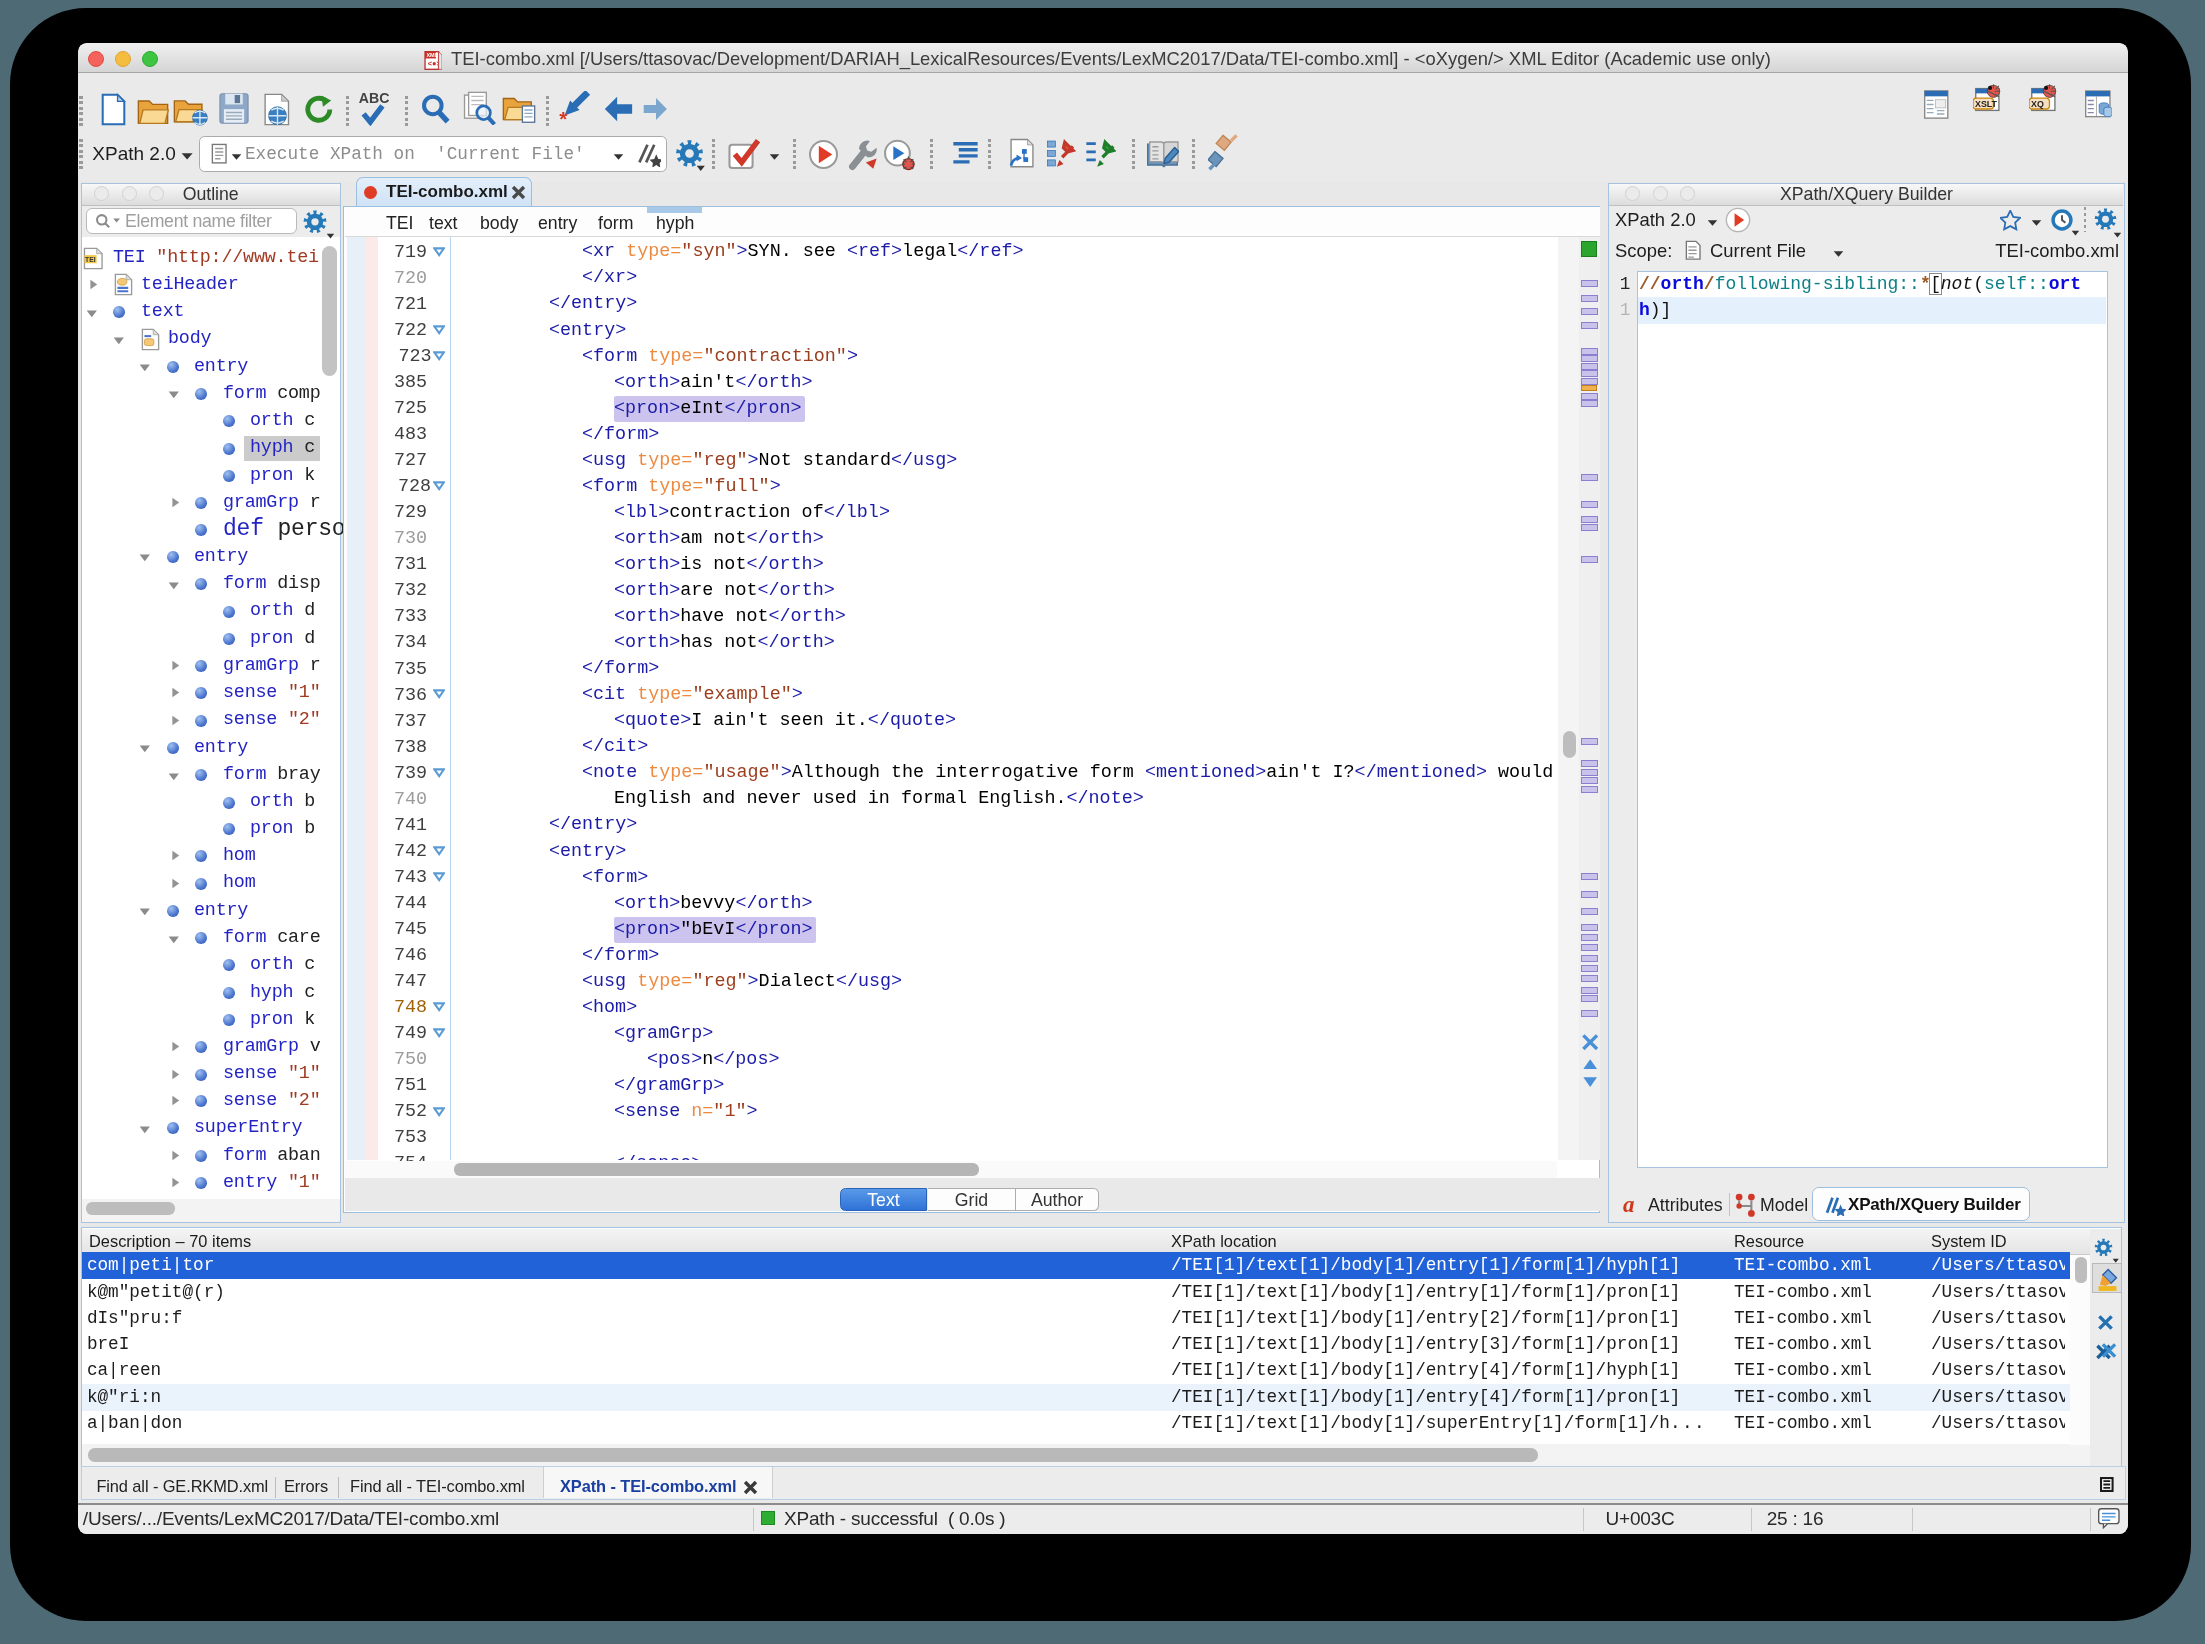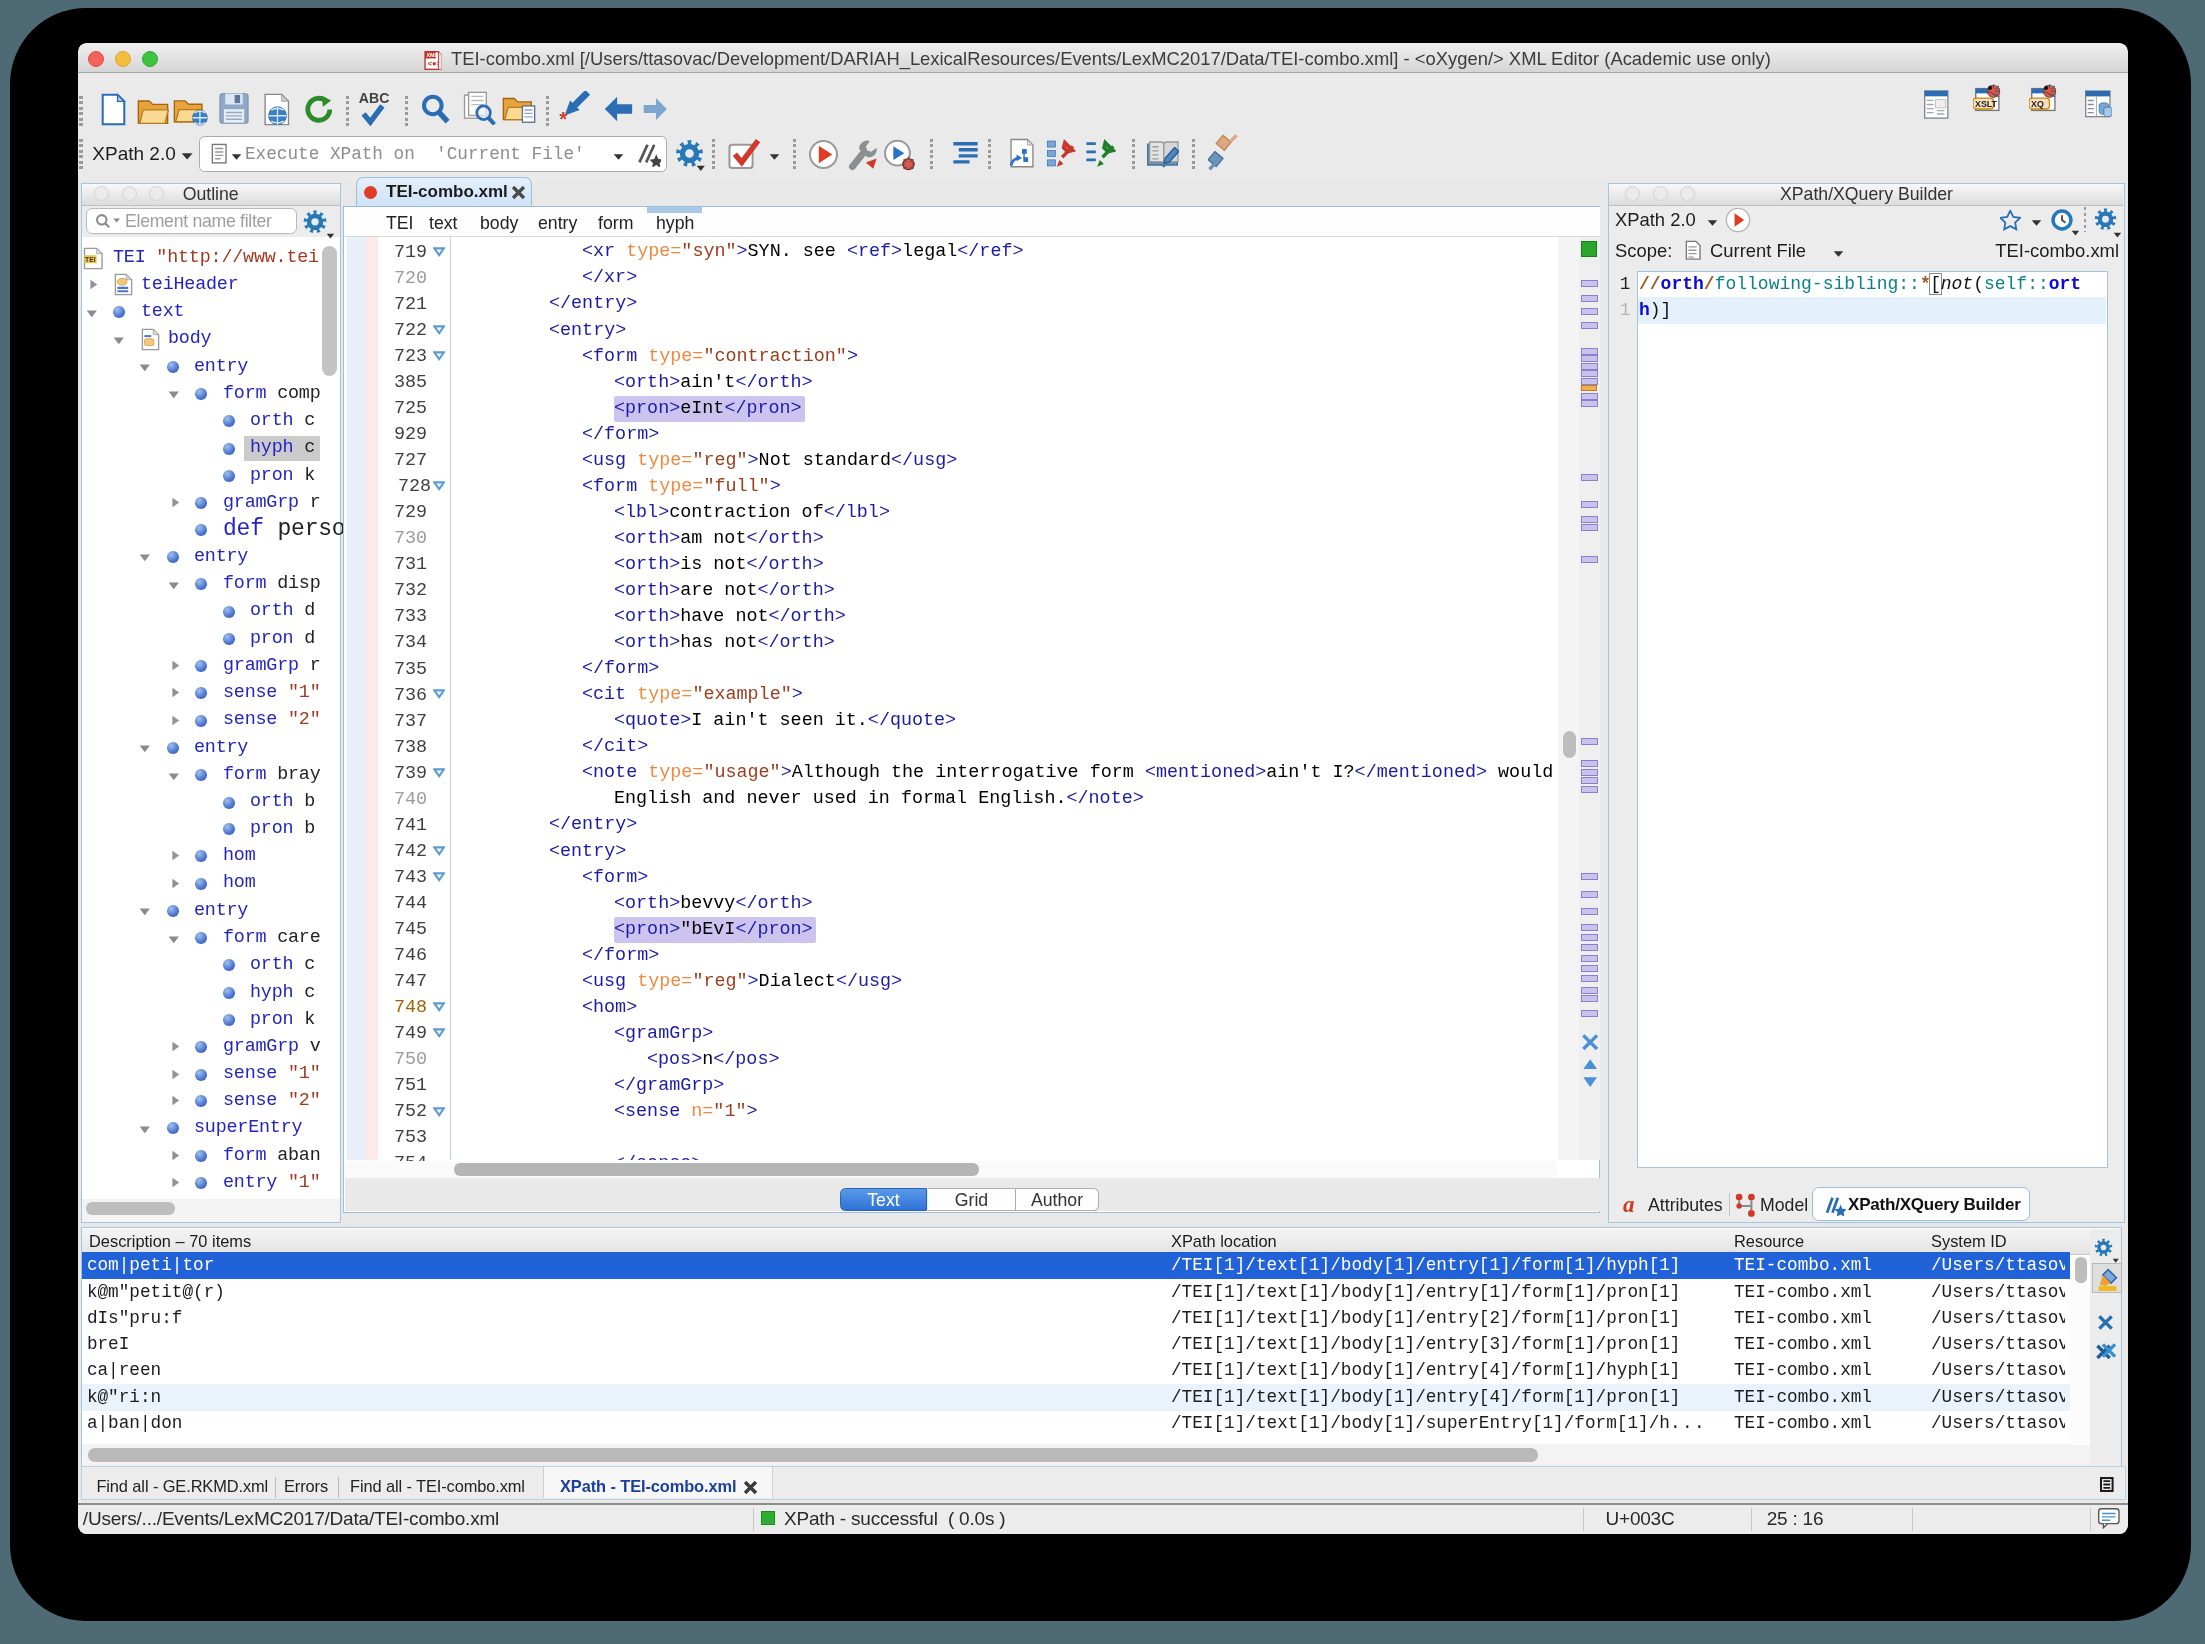--- a/index.html
+++ b/index.html
@@ -422,27 +422,27 @@
 <div class="cl" style="left:301px;top:197px;width:48px;text-align:right;color:#3f3f3f;line-height:26px;font-size:18.4px;">719</div>
 <div class="a" style="left:355px;top:204px;width:12.3px;height:10.2px;"><svg width="12.3" height="10.2" viewBox="0 0 18 15">
         <path d="M2 2 h14 l-7 10 z" fill="none" stroke="#5b9bd5" stroke-width="3"></path>
       </svg></div>
 <div class="cl" style="left:301px;top:223px;width:48px;text-align:right;color:#9b9b9b;line-height:26px;font-size:18.4px;">720</div>
 <div class="cl" style="left:301px;top:249px;width:48px;text-align:right;color:#3f3f3f;line-height:26px;font-size:18.4px;">721</div>
 <div class="cl" style="left:301px;top:275px;width:48px;text-align:right;color:#3f3f3f;line-height:26px;font-size:18.4px;">722</div>
 <div class="a" style="left:355px;top:282px;width:12.3px;height:10.2px;"><svg width="12.3" height="10.2" viewBox="0 0 18 15">
         <path d="M2 2 h14 l-7 10 z" fill="none" stroke="#5b9bd5" stroke-width="3"></path>
       </svg></div>
-<div class="cl" style="left:301px;top:301px;width:48px;text-align:right;color:#3f3f3f;line-height:26px;font-size:18.4px;">723</div>
+<div class="cl" style="left:301px;top:301px;width:48px;text-align:center;color:#3f3f3f;line-height:26px;font-size:18.4px;padding-left:12px;">723</div>
 <div class="a" style="left:355px;top:308px;width:12.3px;height:10.2px;"><svg width="12.3" height="10.2" viewBox="0 0 18 15">
         <path d="M2 2 h14 l-7 10 z" fill="none" stroke="#5b9bd5" stroke-width="3"></path>
       </svg></div>
 <div class="cl" style="left:301px;top:327px;width:48px;text-align:right;color:#3f3f3f;line-height:26px;font-size:18.4px;">385</div>
 <div class="cl" style="left:301px;top:353px;width:48px;text-align:right;color:#3f3f3f;line-height:26px;font-size:18.4px;">725</div>
-<div class="cl" style="left:301px;top:379px;width:48px;text-align:right;color:#3f3f3f;line-height:26px;font-size:18.4px;">929</div>
+<div class="cl" style="left:301px;top:379px;width:48px;text-align:right;color:#3f3f3f;line-height:26px;font-size:18.4px;">483</div>
 <div class="cl" style="left:301px;top:405px;width:48px;text-align:right;color:#3f3f3f;line-height:26px;font-size:18.4px;">727</div>
 <div class="cl" style="left:305px;top:431px;width:48px;text-align:right;color:#3f3f3f;line-height:26px;font-size:18.4px;">728</div>
 <div class="a" style="left:355px;top:438px;width:12.3px;height:10.2px;"><svg width="12.3" height="10.2" viewBox="0 0 18 15">
         <path d="M2 2 h14 l-7 10 z" fill="none" stroke="#5b9bd5" stroke-width="3"></path>
       </svg></div>
 <div class="cl" style="left:301px;top:457px;width:48px;text-align:right;color:#3f3f3f;line-height:26px;font-size:18.4px;">729</div>
 <div class="cl" style="left:301px;top:483px;width:48px;text-align:right;color:#9b9b9b;line-height:26px;font-size:18.4px;">730</div>
 <div class="cl" style="left:301px;top:509px;width:48px;text-align:right;color:#3f3f3f;line-height:26px;font-size:18.4px;">731</div>
 <div class="cl" style="left:301px;top:535px;width:48px;text-align:right;color:#3f3f3f;line-height:26px;font-size:18.4px;">732</div>
 <div class="cl" style="left:301px;top:561px;width:48px;text-align:right;color:#3f3f3f;line-height:26px;font-size:18.4px;">733</div>

